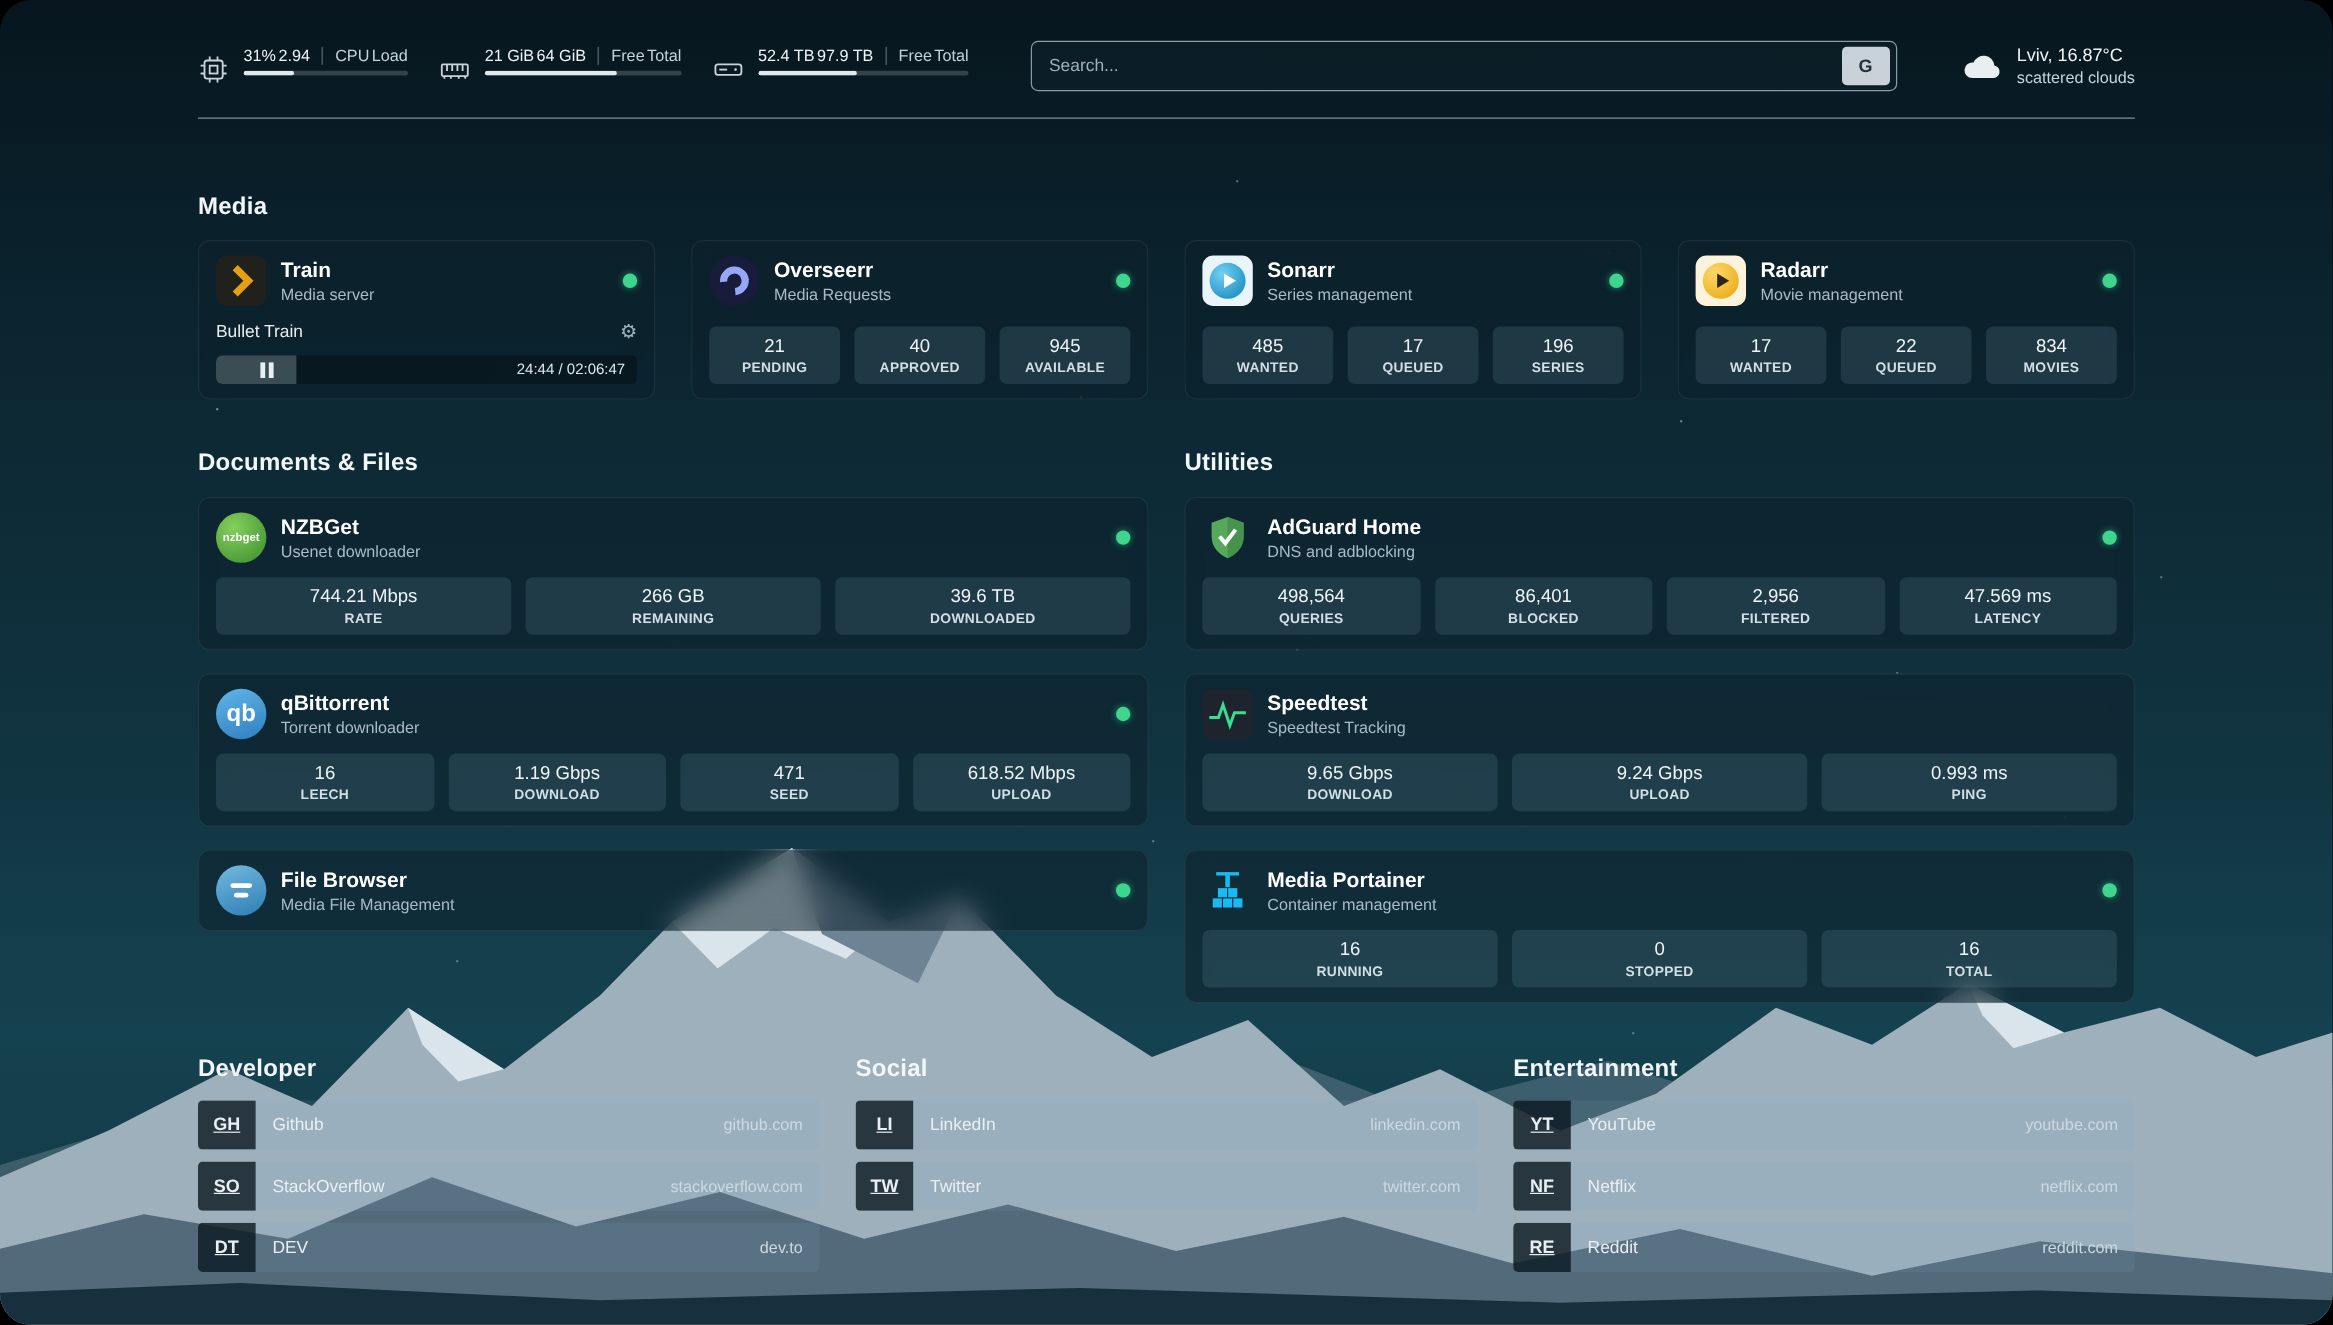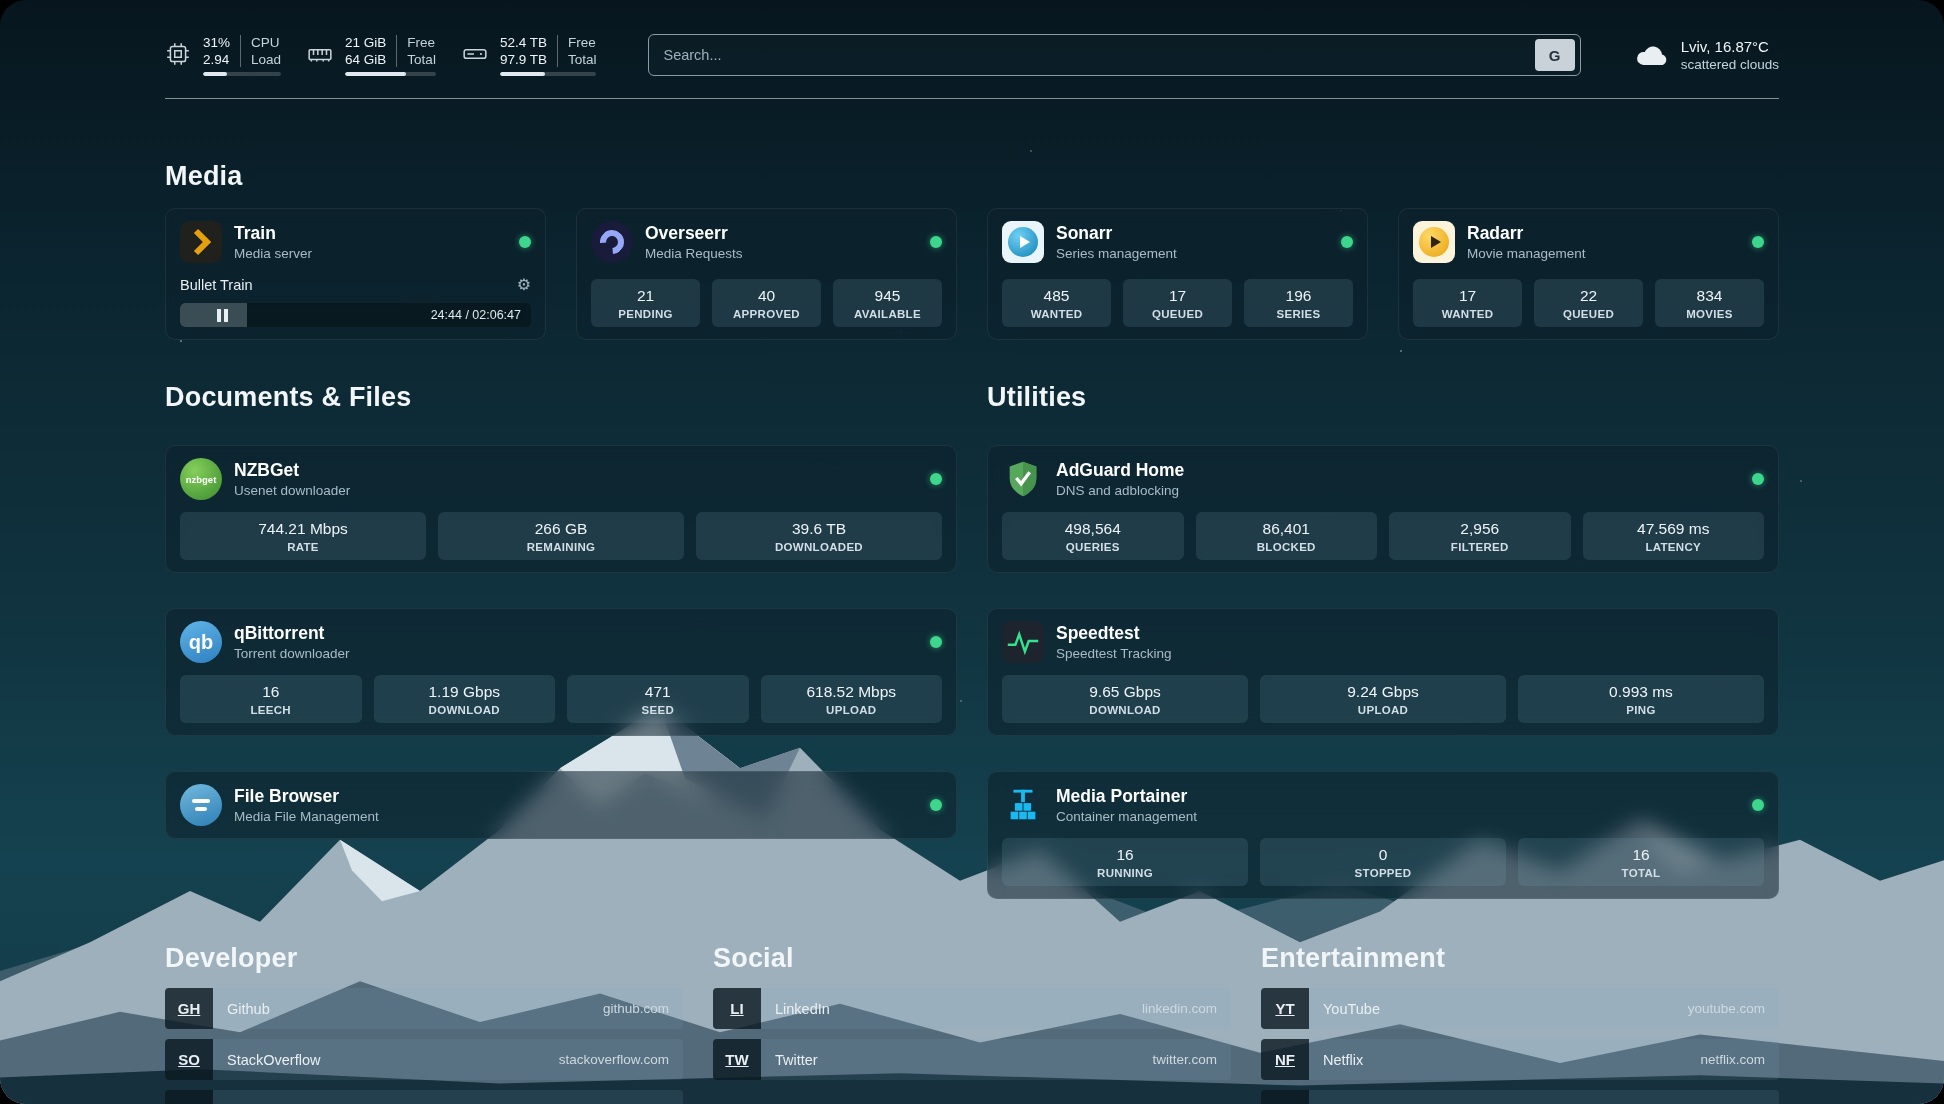--- a/index.html
+++ b/index.html
@@ -20,41 +20,41 @@
       640px 840px rgba(255,255,255,.3), 1100px 820px rgba(255,255,255,.3), 1360px 860px rgba(255,255,255,.3),
       1620px 830px rgba(255,255,255,.3), 1030px 150px rgba(255,255,255,.3), 1340px 210px rgba(255,255,255,.3);
   }
   .content { position:relative; z-index:2; width:1614px; margin:0 auto; }
 
   
   .topbar { display:flex; align-items:center; padding-top:34px; gap:26px; color:#e3ecf1; }
   .syswidget { display:flex; align-items:flex-start; gap:12px; }
   .sysicon { margin-top:6px; opacity:.9; }
   .sysrows { display:flex; align-items:stretch; gap:10px; }
-  .syscol { display:flex; flex-direction:column; gap:2px; font-size:13.5px; }
+  .syscol { display:flex; flex-direction:row; gap:2px; font-size:13.5px; }
   .syscol.nums { font-weight:400; color:#eef4f7; }
   .syscol.labels { color:#c5d3db; }
   .sysdivider { width:1px; background:rgba(255,255,255,.35); }
   .sysbar { height:4px; width:100%; background:rgba(255,255,255,.18); border-radius:2px; margin-top:5px; overflow:hidden; }
   .sysbar-fill { height:100%; background:#dfe9ee; border-radius:2px; }
   .searchbar { flex:1; display:flex; align-items:center; height:42px; margin:0 26px;
                background:rgba(15,32,42,.55); border:1px solid #8b9aa4; border-radius:6px; padding:0 5px 0 14px; }
   .searchbar input { flex:1; background:transparent; border:none; outline:none; color:#dfe9ee; font-size:14.5px;
                      font-family:"Liberation Sans", sans-serif; }
   .searchbar input::placeholder { color:#9fb0ba; }
   .gbtn { width:40px; height:32px; background:#c9d2d8; color:#22313c; border-radius:4px; border:none;
           font-weight:700; font-size:15px; display:flex; align-items:center; justify-content:center; cursor:pointer; }
   .weather { display:flex; align-items:center; gap:12px; }
   .weather-text { display:flex; flex-direction:column; gap:2px; }
   .weather-loc { font-size:15px; color:#f0f5f8; }
   .weather-cond { font-size:13.5px; color:#c6d4dc; }
   .top-divider { margin-top:22px; border-bottom:1px solid rgba(255,255,255,.5); }
 
   
-  .section-title { font-size:27px; font-weight:700; color:#f2f6f8; letter-spacing:.2px; }
+  .section-title { font-size:20px; font-weight:700; color:#f2f6f8; letter-spacing:.2px; }
   .media-section { margin-top:62px; }
   .media-grid { margin-top:16px; display:grid; grid-template-columns:repeat(4,1fr); gap:30px; }
 
   .card { background:rgba(13,33,44,.55); border:1px solid rgba(255,255,255,.07); border-radius:10px;
           backdrop-filter:blur(10px); padding:12px 14px; display:flex; flex-direction:column; }
   .card-header { display:flex; align-items:center; gap:12px; }
   .head-text { display:flex; flex-direction:column; gap:2px; }
   .app-name { font-size:17.5px; font-weight:600; color:#ffffff; }
   .app-sub { font-size:13.5px; color:#a9bcc6; }
   .dot { width:12px; height:12px; border-radius:50%; margin-left:auto; box-shadow:0 0 6px rgba(61,214,140,.6); }
@@ -92,21 +92,21 @@
   .nzb-label { font-size:9.5px; font-weight:700; color:#fff; }
   .tile-qbit { border-radius:50%; background:linear-gradient(160deg,#61b5e7,#2f7fc1); }
   .qb-label { font-size:20px; font-weight:700; color:#fff; }
   .tile-fb { border-radius:50%; background:linear-gradient(160deg,#72b9dd,#2e7fb5); flex-direction:column; gap:4px; display:flex; align-items:center; justify-content:center; }
   .fb-bar { width:18px; height:4px; background:#fff; border-radius:2px; }
   .tile-speedtest { background:#1d242e; }
   .tile-plain { background:transparent; }
 
   
   .two-col { margin-top:42px; display:grid; grid-template-columns:1fr 1fr; gap:30px; align-items:start; }
-  .col { display:flex; flex-direction:column; gap:35px; }
+  .col { display:flex; flex-direction:column; gap:19px; }
   .col .section-title { margin-bottom:-3px; }
 
   
   .bookmarks { margin-top:44px; display:grid; grid-template-columns:1fr 1fr 1fr; gap:30px; align-items:start; }
   .bm-col { display:flex; flex-direction:column; gap:10px; }
   .bm-col .section-title { margin-bottom:4px; }
   .bm-row { display:flex; align-items:center; height:41px; background:rgba(140,175,195,.12); border-radius:4px;
             overflow:hidden; cursor:pointer; }
   .bm-abbr { width:48px; align-self:stretch; background:rgba(8,20,28,.78); display:flex; align-items:center;
              justify-content:center; font-weight:700; font-size:15px; color:#e8eef2; flex:none;text-decoration:underline; }

